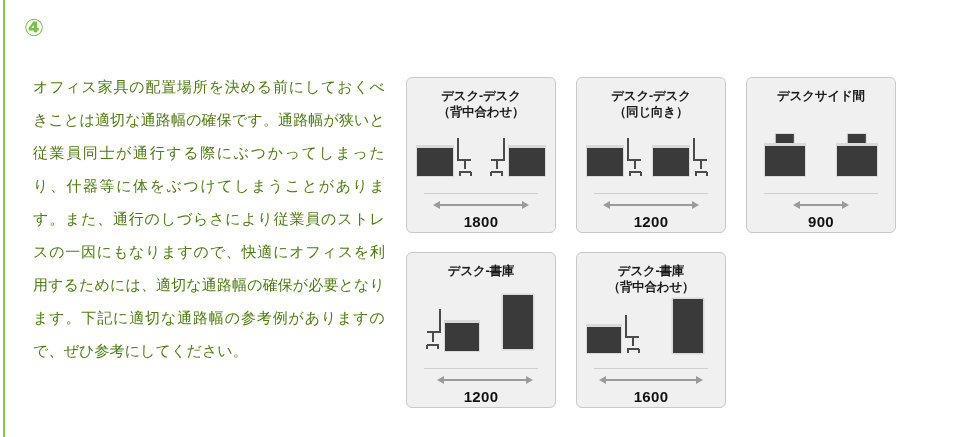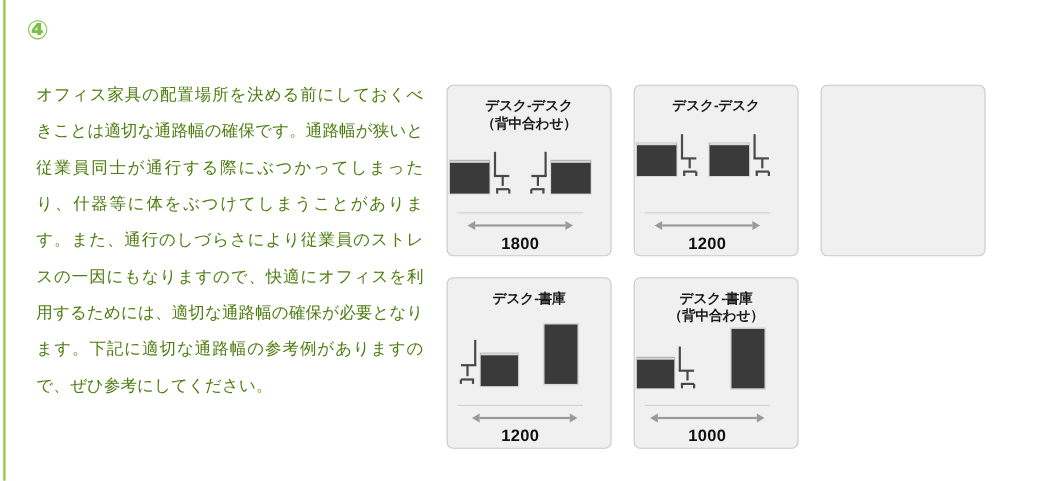--- a/index.html
+++ b/index.html
@@ -80,20 +80,21 @@
     row-gap: 19px;
   }
   .card {
     box-sizing: border-box;
     background: #f0f0f0;
     border: 1px solid #c8c8c8;
     border-radius: 6px;
     position: relative;
     display: flex;
     flex-direction: column;
+    align-items: center;
   }
   .card-title {
     margin-top: 10px;
     width: 100%;
     text-align: center;
     font-size: 12.5px;
     font-weight: bold;
     color: #1a1a1a;
     line-height: 16px;
     letter-spacing: -0.2px;
@@ -259,20 +260,21 @@
           <span class="bar"></span>
           <span class="head right"></span>
         </div>
         <div class="measure-value">1800</div>
       </div>
     </div>
 
     <div class="card two-line">
       <div class="card-title">
         <span>デスク-デスク</span>
+        <span class="l2">（同じ向き）</span>
       </div>
       <div class="stage">
         <div class="desk" style="left:2px;  top:26px; width:36px; height:28px;"></div>
         <div class="chair face-right" style="left:42px; top:18px; width:20px; height:38px;">
           <i class="back"></i>
             <i class="seat"></i>
             <i class="stem"></i>
             <i class="base"></i>
             <i class="leg l"></i>
             <i class="leg r"></i>
@@ -291,20 +293,40 @@
           <span class="head left"></span>
           <span class="bar"></span>
           <span class="head right"></span>
         </div>
         <div class="measure-value">1200</div>
       </div>
     </div>
 
 
     <div class="card">
+      <div class="card-title">
+        <span>デスクサイド間</span>
+      </div>
+      <div class="stage">
+        <div class="deskside" style="left:10px; top:30px; width:40px; height:40px;">
+          <span class="tab"></span>
+            <span class="body"></span>
+        </div>
+        <div class="deskside" style="left:82px; top:30px; width:40px; height:40px;">
+          <span class="tab"></span>
+            <span class="body"></span>
+        </div>
+        <div class="sep"></div>
+        <div class="measure-arrow" style="left:38px; right:38px;">
+          <span class="head left"></span>
+          <span class="bar"></span>
+          <span class="head right"></span>
+        </div>
+        <div class="measure-value">900</div>
+      </div>
     </div>
 
     <div class="card">
       <div class="card-title">
         <span>デスク-書庫</span>
       </div>
       <div class="stage">
         <div class="chair face-left" style="left:6px; top:30px; width:20px; height:40px;">
           <i class="back"></i>
             <i class="seat"></i>
@@ -340,18 +362,18 @@
             <i class="leg l"></i>
             <i class="leg r"></i>
         </div>
         <div class="cabinet" style="left:88px; top:4px; width:30px; height:54px;"></div>
         <div class="sep"></div>
         <div class="measure-arrow" style="left:14px; right:14px;">
           <span class="head left"></span>
           <span class="bar"></span>
           <span class="head right"></span>
         </div>
-        <div class="measure-value">1000</div>
+        <div class="measure-value">1600</div>
       </div>
     </div>
 
   </div>
 </div>
 
 </body></html>

